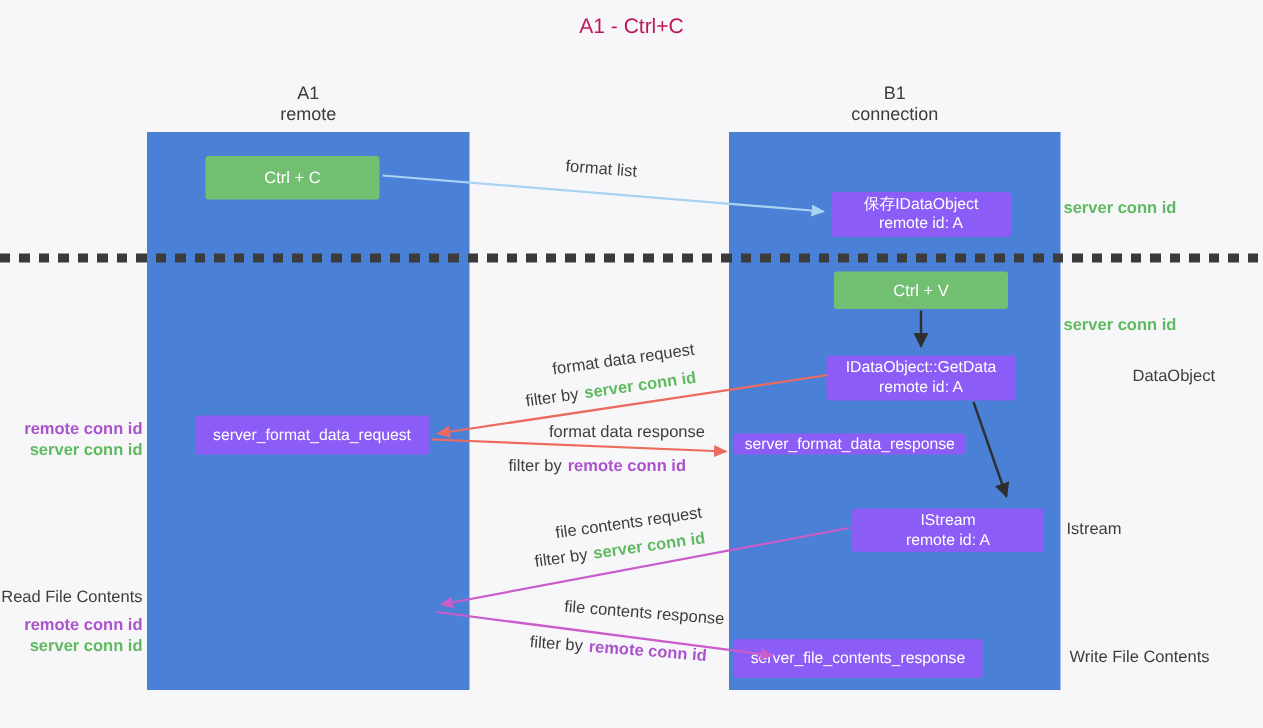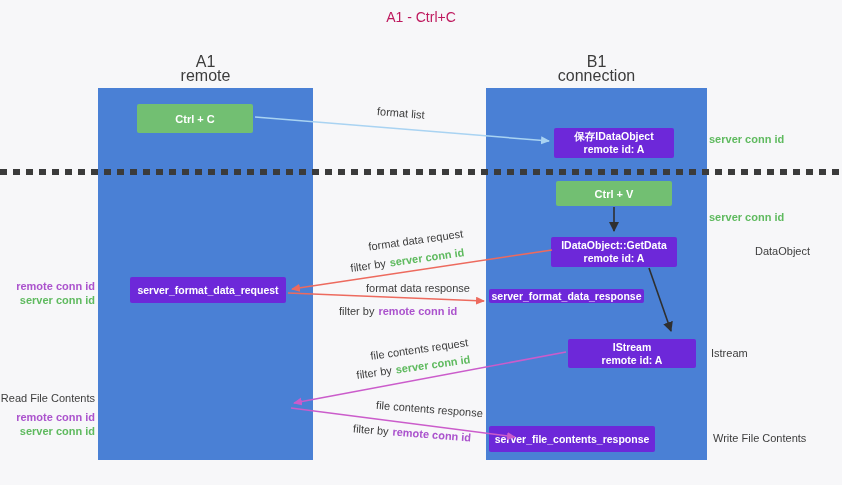--- a/index.html
+++ b/index.html
@@ -3,36 +3,36 @@
 <meta charset="utf-8">
 <style>
   * { margin:0; padding:0; box-sizing:border-box; }
   html,body { background:#f7f7f9; }
   body { font-family:"Liberation Sans", sans-serif; }
   .canvas { position:relative; width:842px; height:485px; background:#f7f7f9; overflow:hidden; }
 
   .title { position:absolute; left:0; top:7px; width:842px; text-align:center;
            font-size:14px; line-height:20px; color:#be185d; z-index:6; }
 
-  .col-header { position:absolute; top:55px; text-align:center; font-size:16px;
+  .col-header { position:absolute; top:55px; text-align:center; font-size:12px;
                 line-height:14px; color:#3c3c3c; z-index:6; }
   .col-header.left { left:98px; width:215px; }
   .col-header.right { left:486px; width:221px; }
 
   .column { position:absolute; top:88px; height:372px; background:#4a80d5; z-index:1; }
   .column.left { left:98px; width:215px; }
   .column.right { left:486px; width:221px; }
 
   .dotted-line { position:absolute; left:0; top:169px; width:842px; height:6px; z-index:2;
     background-image:repeating-linear-gradient(90deg,#3b3b3b 0 7px,transparent 7px 13px); }
 
   .node { position:absolute; display:flex; flex-direction:column; align-items:center;
-          justify-content:center; color:#fff; text-align:right; border-radius:2px; z-index:3;font-weight:bold; }
+          justify-content:center; color:#fff; text-align:right; border-radius:2px; z-index:3; }
   .node.green { background:#72bf72; font-size:11px; }
-  .node.orange { background:#6d28d9; font-size:10.5px; line-height:13px; }
+  .node.orange { background:#8b5cf6; font-size:10.5px; line-height:13px; }
 
   .n-ctrl-c   { left:137px; top:104px; width:116px; height:29px; }
   .n-save     { left:554px; top:128px; width:120px; height:30px; }
   .n-ctrl-v   { left:556px; top:181px; width:116px; height:25px; }
   .n-getdata  { left:551px; top:237px; width:126px; height:30px; }
   .n-freq     { left:130px; top:277px; width:156px; height:26px; }
   .n-fresp    { left:489px; top:289px; width:155px; height:14px; }
   .n-istream  { left:568px; top:339px; width:128px; height:29px; }
   .n-fcreq    { left:127px; top:393px; width:162px; height:26px; }
   .n-fcresp   { left:489px; top:426px; width:166px; height:26px; }

